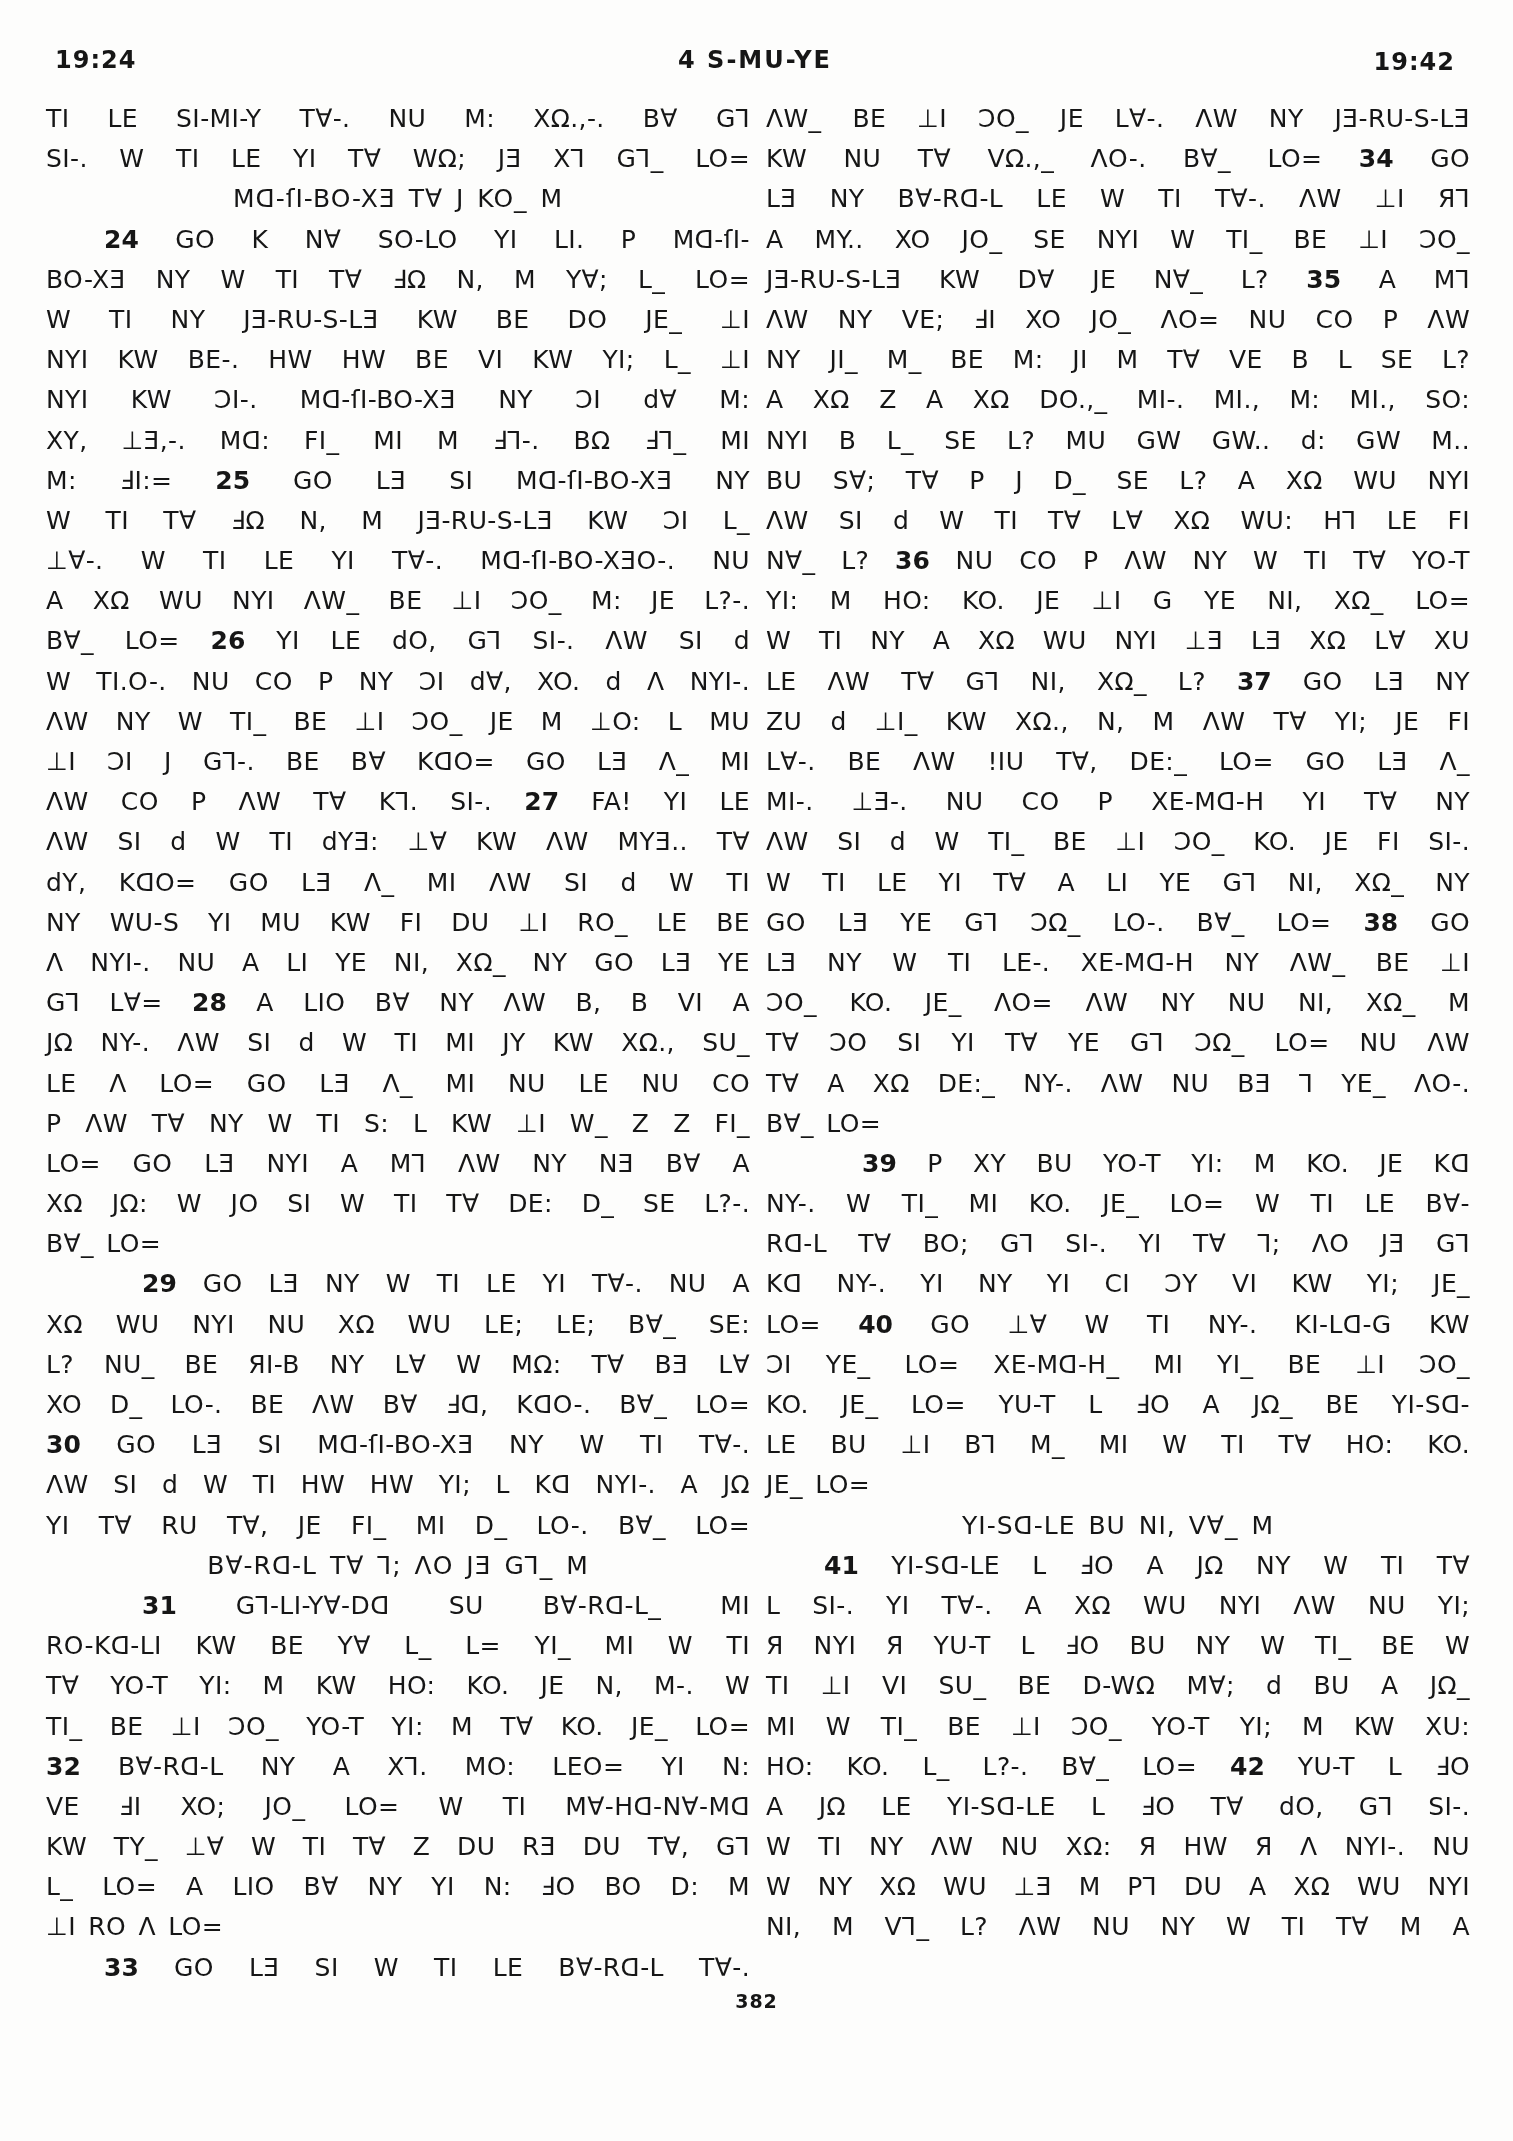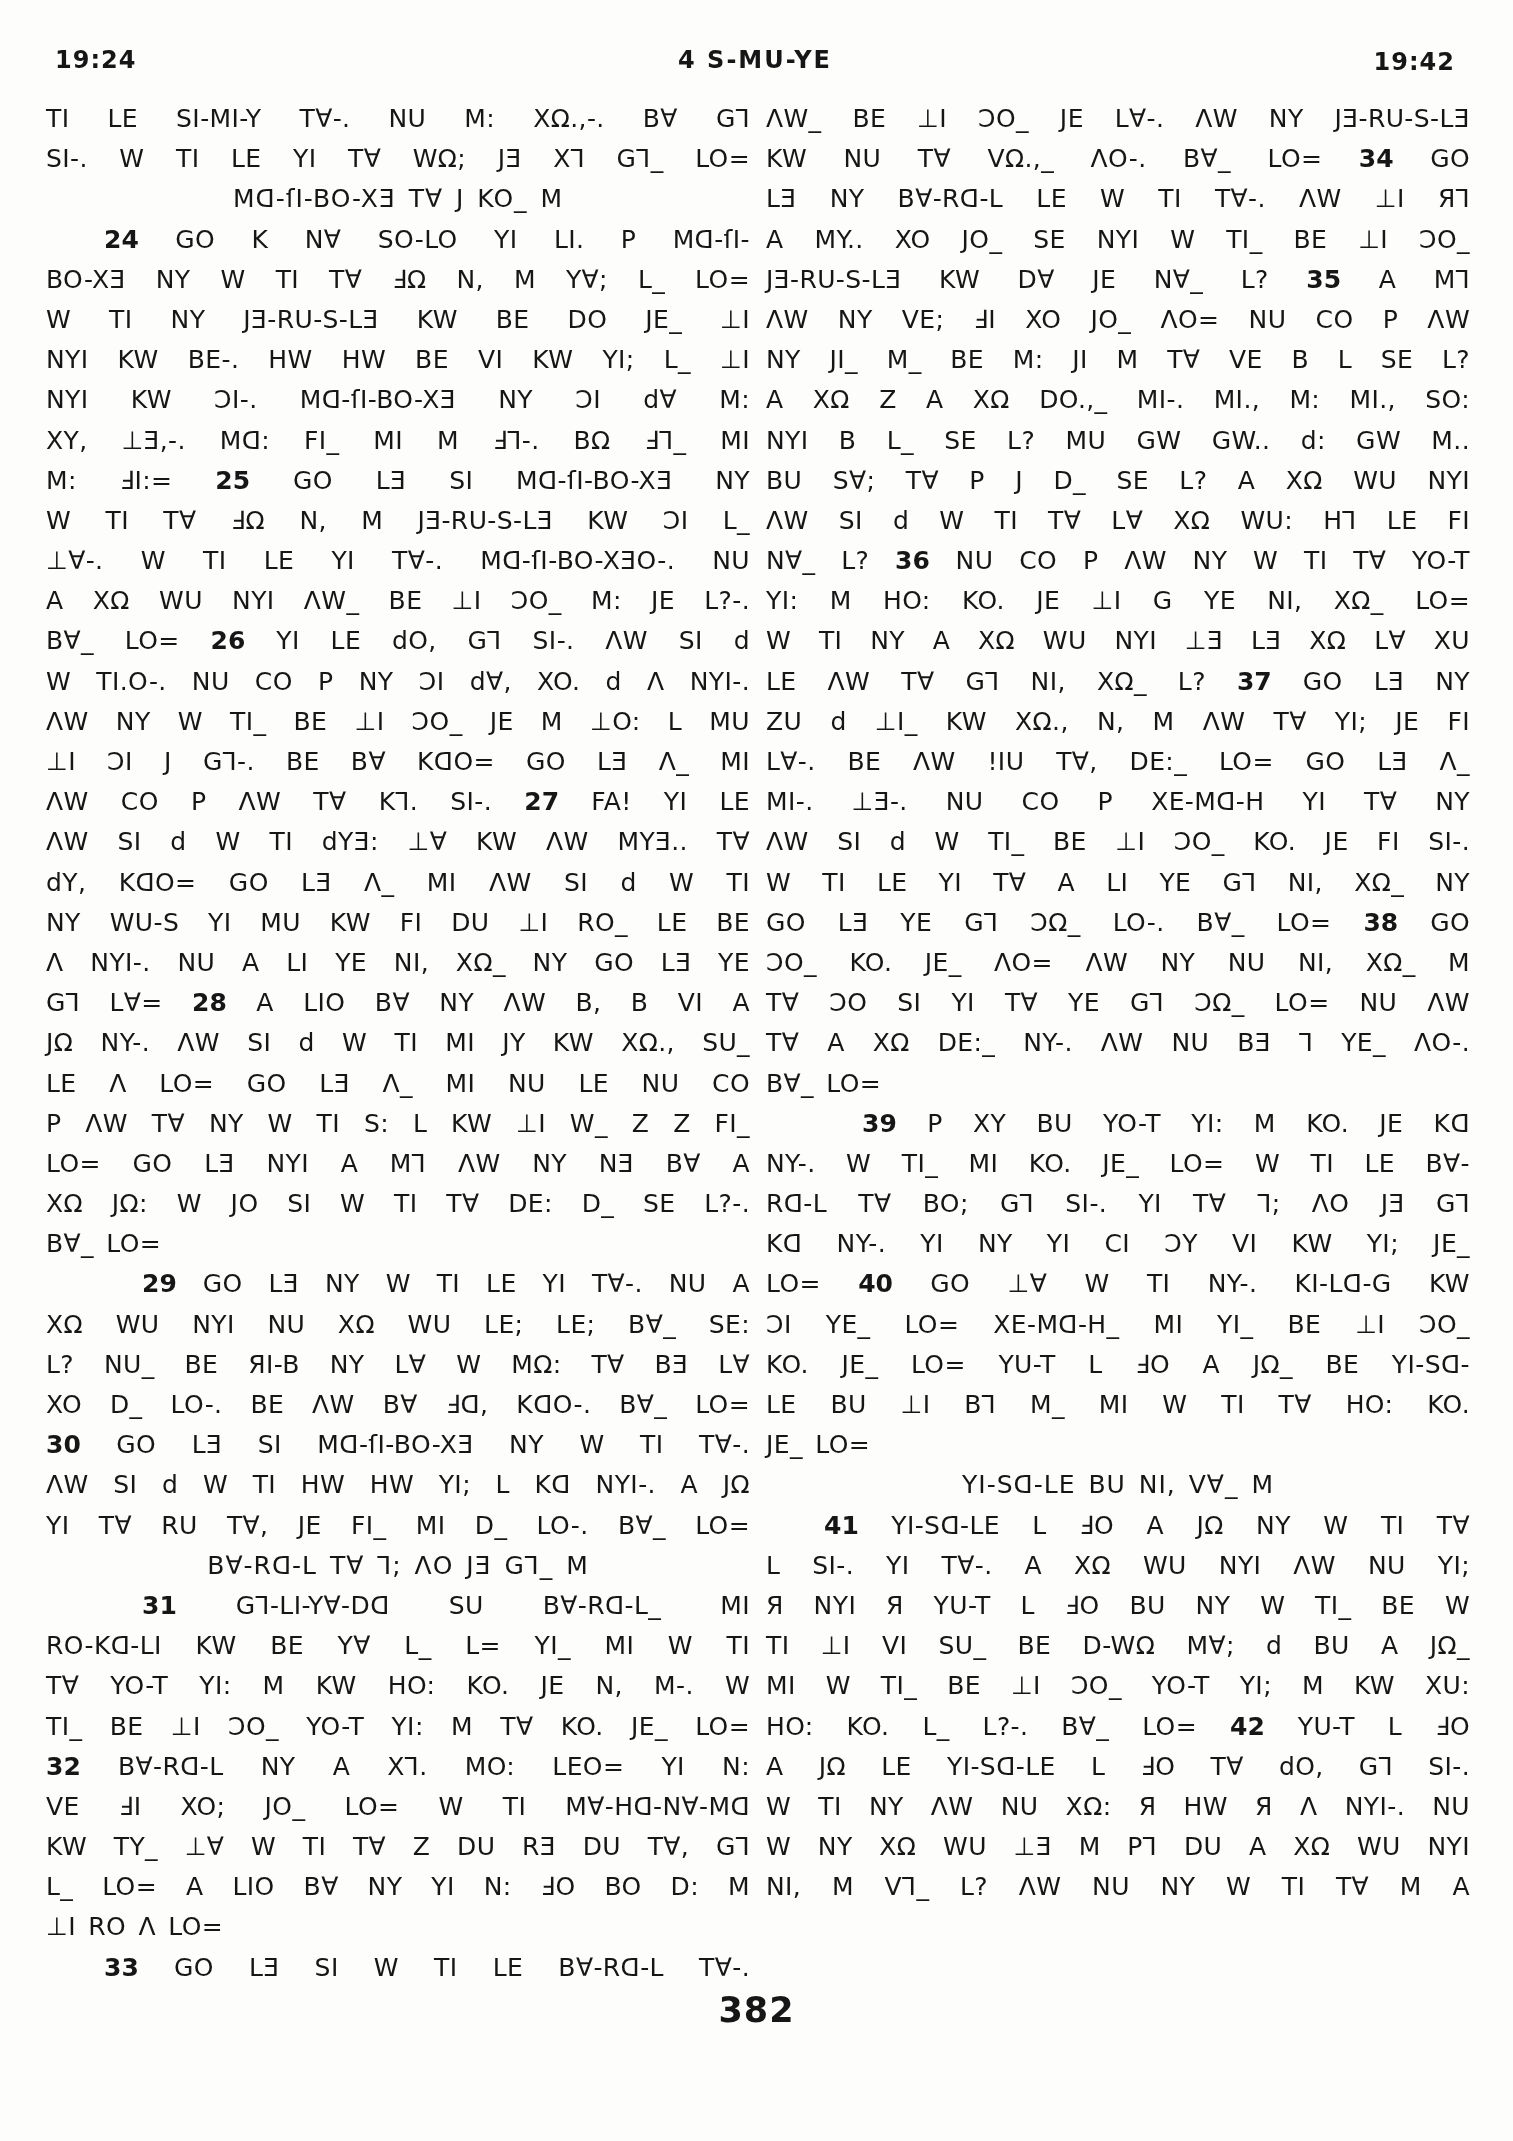--- a/index.html
+++ b/index.html
@@ -56,21 +56,21 @@
     font-weight: normal;
     letter-spacing: 1px;
   }
   .line.ind1 { padding-left: 58px; }
   .line.ind2 { padding-left: 96px; }
   .line.endline { text-align: left; text-align-last: left; }
   .page-number {
     position: absolute;
     top: 1990px; left: 0; right: 0;
     text-align: center;
-    font-size: 35px;
+    font-size: 19px;
     font-weight: bold;
     letter-spacing: 1px;
   }
 </style>
 </head>
 <body>
 
 <div class="page">
 
   <div class="page-header">
@@ -144,20 +144,21 @@
         <div class="line">N∀_ L? <b>36</b> NU CO P ΛW NY W TI T∀ YO-T</div>
         <div class="line">YI: M HO: KO. JE ⊥I G YE NI, XΩ_ LO=</div>
         <div class="line">W TI NY A XΩ WU NYI ⊥Ǝ LƎ XΩ L∀ XU</div>
         <div class="line">LE ΛW T∀ G⅂ NI, XΩ_ L? <b>37</b> GO LƎ NY</div>
         <div class="line">ZU d ⊥I_ KW XΩ., N, M ΛW T∀ YI; JE FI</div>
         <div class="line">L∀-. BE ΛW !IU T∀, DE:_ LO= GO LƎ Λ_</div>
         <div class="line">MI-. ⊥Ǝ-. NU CO P XE-Mᗡ-H YI T∀ NY</div>
         <div class="line">ΛW SI d W TI_ BE ⊥I ƆO_ KO. JE FI SI-.</div>
         <div class="line">W TI LE YI T∀ A LI YE G⅂ NI, XΩ_ NY</div>
         <div class="line">GO LƎ YE G⅂ ƆΩ_ LO-. B∀_ LO= <b>38</b> GO</div>
+        <div class="line">LƎ NY W TI LE-. XE-Mᗡ-H NY ΛW_ BE ⊥I</div>
         <div class="line">ƆO_ KO. JE_ ΛO= ΛW NY NU NI, XΩ_ M</div>
         <div class="line">T∀ ƆO SI YI T∀ YE G⅂ ƆΩ_ LO= NU ΛW</div>
         <div class="line">T∀ A XΩ DE:_ NY-. ΛW NU BƎ ⅂ YE_ ΛO-.</div>
         <div class="line endline">B∀_ LO=</div>
         <div class="line ind2"><b>39</b> P XY BU YO-T YI: M KO. JE Kᗡ</div>
         <div class="line">NY-. W TI_ MI KO. JE_ LO= W TI LE B∀-</div>
         <div class="line">Rᗡ-L T∀ BO; G⅂ SI-. YI T∀ ⅂; ΛO JƎ G⅂</div>
         <div class="line">Kᗡ NY-. YI NY YI CI ƆY VI KW YI; JE_</div>
         <div class="line">LO= <b>40</b> GO ⊥∀ W TI NY-. KI-Lᗡ-G KW</div>
         <div class="line">ƆI YE_ LO= XE-Mᗡ-H_ MI YI_ BE ⊥I ƆO_</div>

